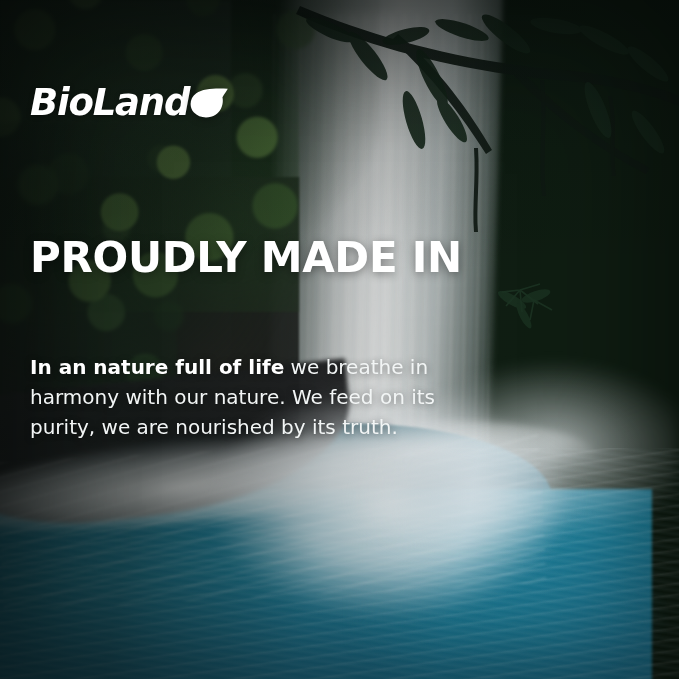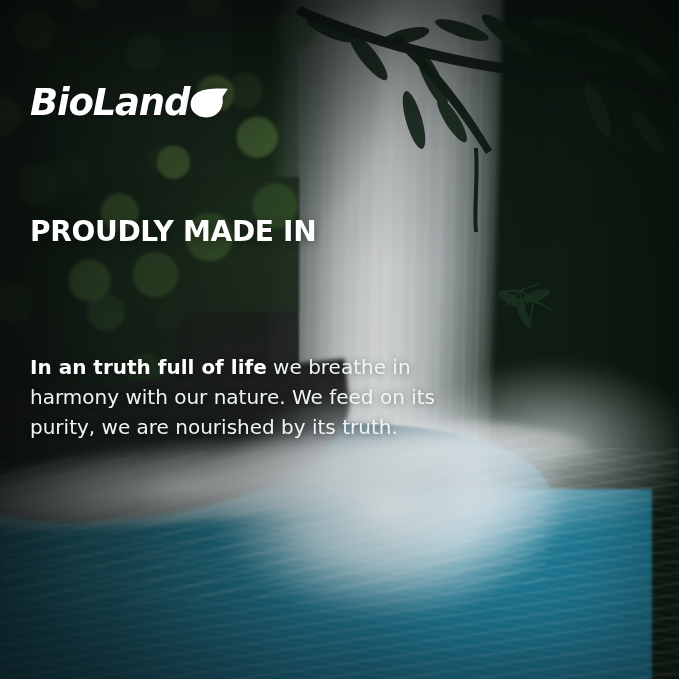--- a/index.html
+++ b/index.html
@@ -335,24 +335,24 @@
     height: 34px;
     margin-left: -2px;
     margin-top: 3px;
     filter: drop-shadow(0 1px 4px rgba(0,0,0,.4));
   }
 
   
   .headline {
     position: absolute;
     left: 30px;
-    top: 216px;
+    top: 234px;
     margin: 0;
     font-family: "DejaVu Sans", sans-serif;
-    font-size: 28px;
+    font-size: 42px;
     font-weight: 700;
     line-height: 1.12;
     letter-spacing: -0.3px;
     color: #ffffff;
     text-shadow: 0 2px 10px rgba(0,0,0,.38);
     max-width: 520px;
   }
   .headline .l2 { display: block; }
 
   
@@ -452,16 +452,16 @@
       <span class="logo-word">BioLand</span>
       <svg class="logo-leaf" viewBox="0 0 52 42" aria-hidden="true">
         <path d="M50.5 2.2 C 36 1.4, 20 1.8, 11.5 7.6 C 3.2 13.3, 2.2 24.6, 8.6 31.6 C 14.9 38.5, 27.2 39.6, 35.4 34.2 C 42.4 29.6, 45.6 20.4, 43.9 12.6 C 46.4 8.6, 48.7 5.3, 50.5 2.2 Z" fill="#ffffff"></path>
       </svg>
     </div>
 
     <h1 class="headline">
       <span class="l1">PROUDLY MADE IN</span>
     </h1>
 
-    <p class="body-copy"><b>In an truth full of life</b><span> we breathe in harmony with our nature. We feed on its purity, we are nourished by its truth.</span></p>
+    <p class="body-copy"><b>In an nature full of life</b><span> we breathe in harmony with our nature. We feed on its purity, we are nourished by its truth.</span></p>
 
   </div>
 </div>
 
 </body></html>

